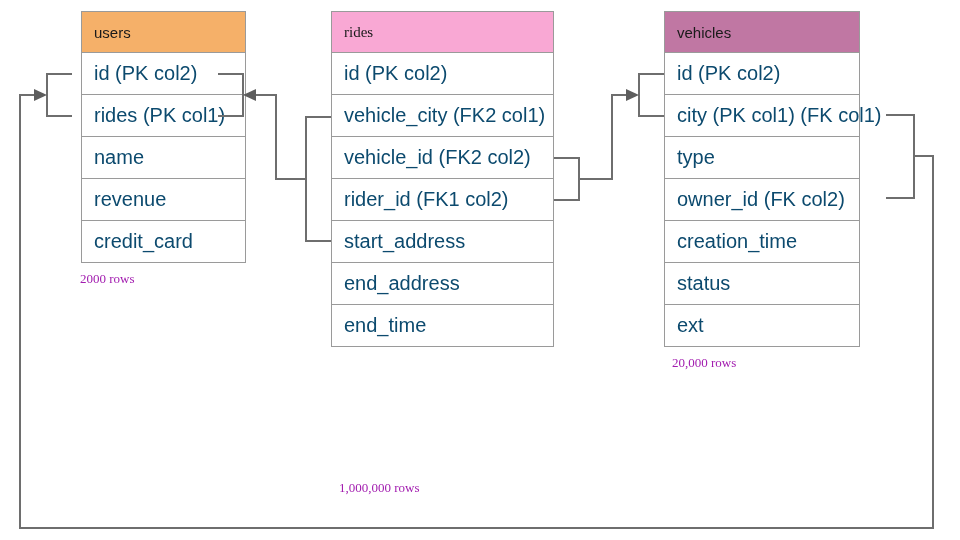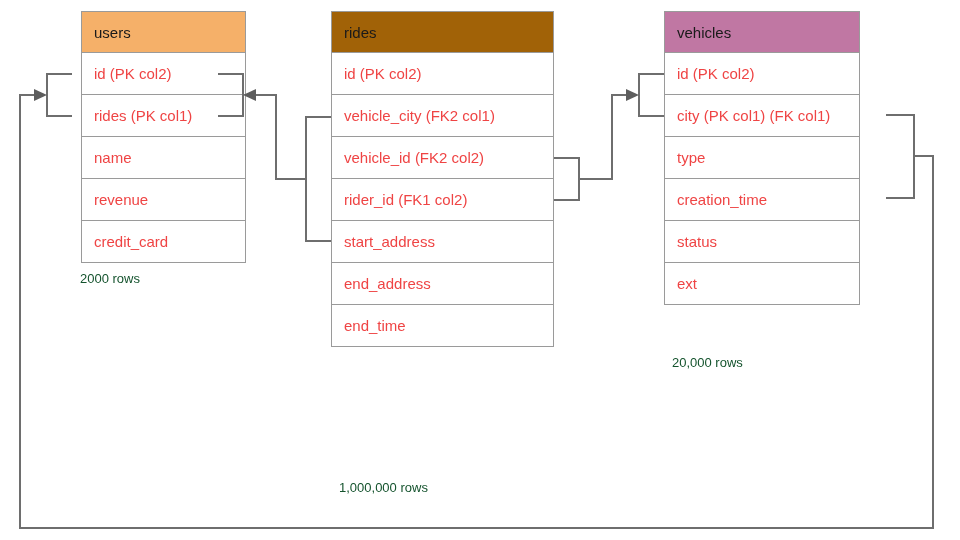--- a/index.html
+++ b/index.html
@@ -6,22 +6,22 @@
   body{width:960px;height:540px;overflow:hidden;
        font-family:"Liberation Sans","DejaVu Sans",sans-serif;}
   #stage{position:relative;width:960px;height:540px;background:#fff;}
 
   .table-box{position:absolute;box-sizing:border-box;}
   .tbl-header{box-sizing:border-box;height:42px;border:1px solid #9a9a9a;
               display:flex;align-items:center;padding-left:12px;
               font-size:15px;color:#1a1a1a;}
   .tbl-row{box-sizing:border-box;height:42px;border:1px solid #9a9a9a;
            border-top:none;background:#fff;display:flex;align-items:center;
-           padding-left:12px;font-size:15px;color:#ef4444;white-space:nowrap;}
-  .rowcount{position:absolute;font-size:13px;color:#14532d;white-space:nowrap;}
+           padding-left:12px;font-size:20px;color:#0c4a6e;white-space:nowrap;}
+  .rowcount{position:absolute;font-size:13px;color:#a21caf;white-space:nowrap;font-family:Liberation Serif, serif;}
 
   #wires{position:absolute;left:0;top:0;width:960px;height:540px;
          pointer-events:none;}
   #wires path{fill:none;stroke:#6e6e6e;stroke-width:2;
               stroke-linejoin:miter;stroke-linecap:butt;}
   #wires polygon{fill:#5d5d5d;}
 </style>
 </head>
 <body>
 
@@ -43,21 +43,21 @@
     <div class="tbl-row">
       <span>revenue</span>
     </div>
     <div class="tbl-row">
       <span>credit_card</span>
     </div>
   </div>
   <div class="rowcount" style="left:80px; top:271px;">2000 rows</div>
 
   <div class="table-box" style="left:331px; top:11px; width:223px;">
-    <div class="tbl-header" style="background:#a16207;">
+    <div class="tbl-header" style="background:#f9a8d4;font-family:Liberation Serif, serif;">
       <span>rides</span>
     </div>
     <div class="tbl-row">
       <span>id (PK col2)</span>
     </div>
     <div class="tbl-row">
       <span>vehicle_city (FK2 col1)</span>
     </div>
     <div class="tbl-row">
       <span>vehicle_id (FK2 col2)</span>
@@ -84,20 +84,23 @@
     <div class="tbl-row">
       <span>id (PK col2)</span>
     </div>
     <div class="tbl-row">
       <span>city (PK col1) (FK col1)</span>
     </div>
     <div class="tbl-row">
       <span>type</span>
     </div>
     <div class="tbl-row">
+      <span>owner_id (FK col2)</span>
+    </div>
+    <div class="tbl-row">
       <span>creation_time</span>
     </div>
     <div class="tbl-row">
       <span>status</span>
     </div>
     <div class="tbl-row">
       <span>ext</span>
     </div>
   </div>
   <div class="rowcount" style="left:672px; top:355px;">20,000 rows</div>

